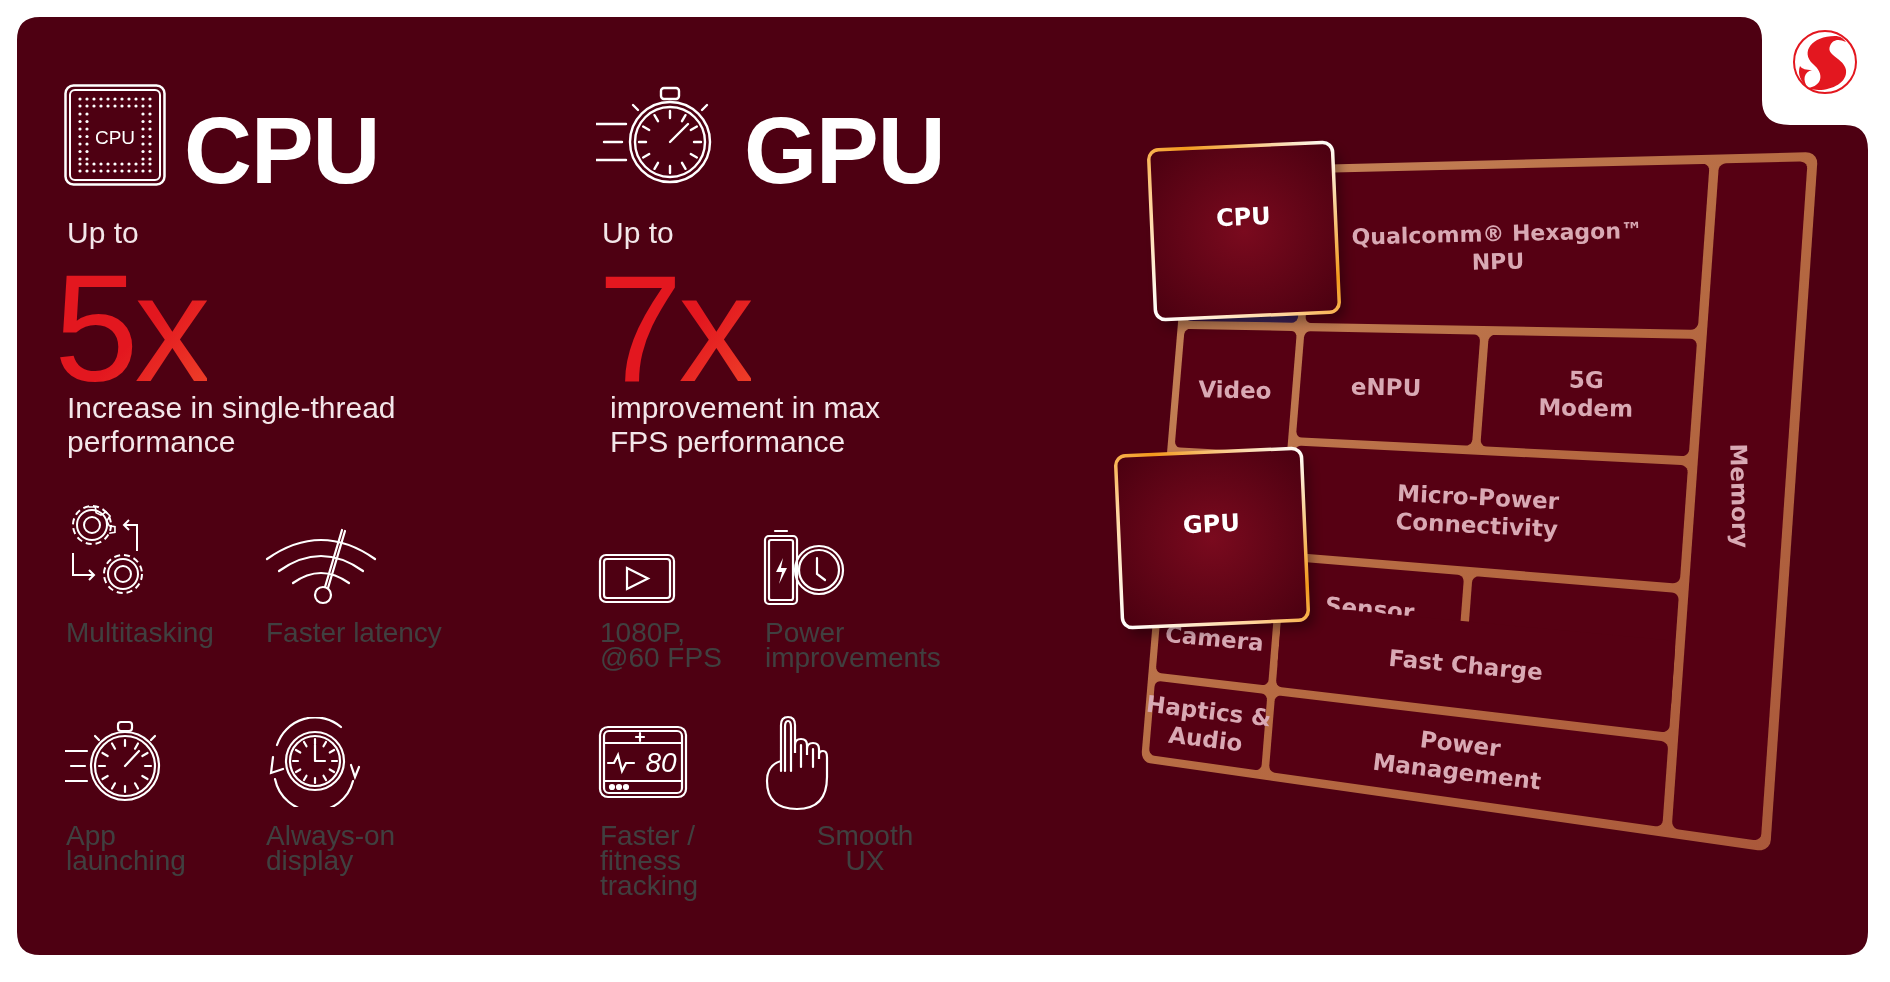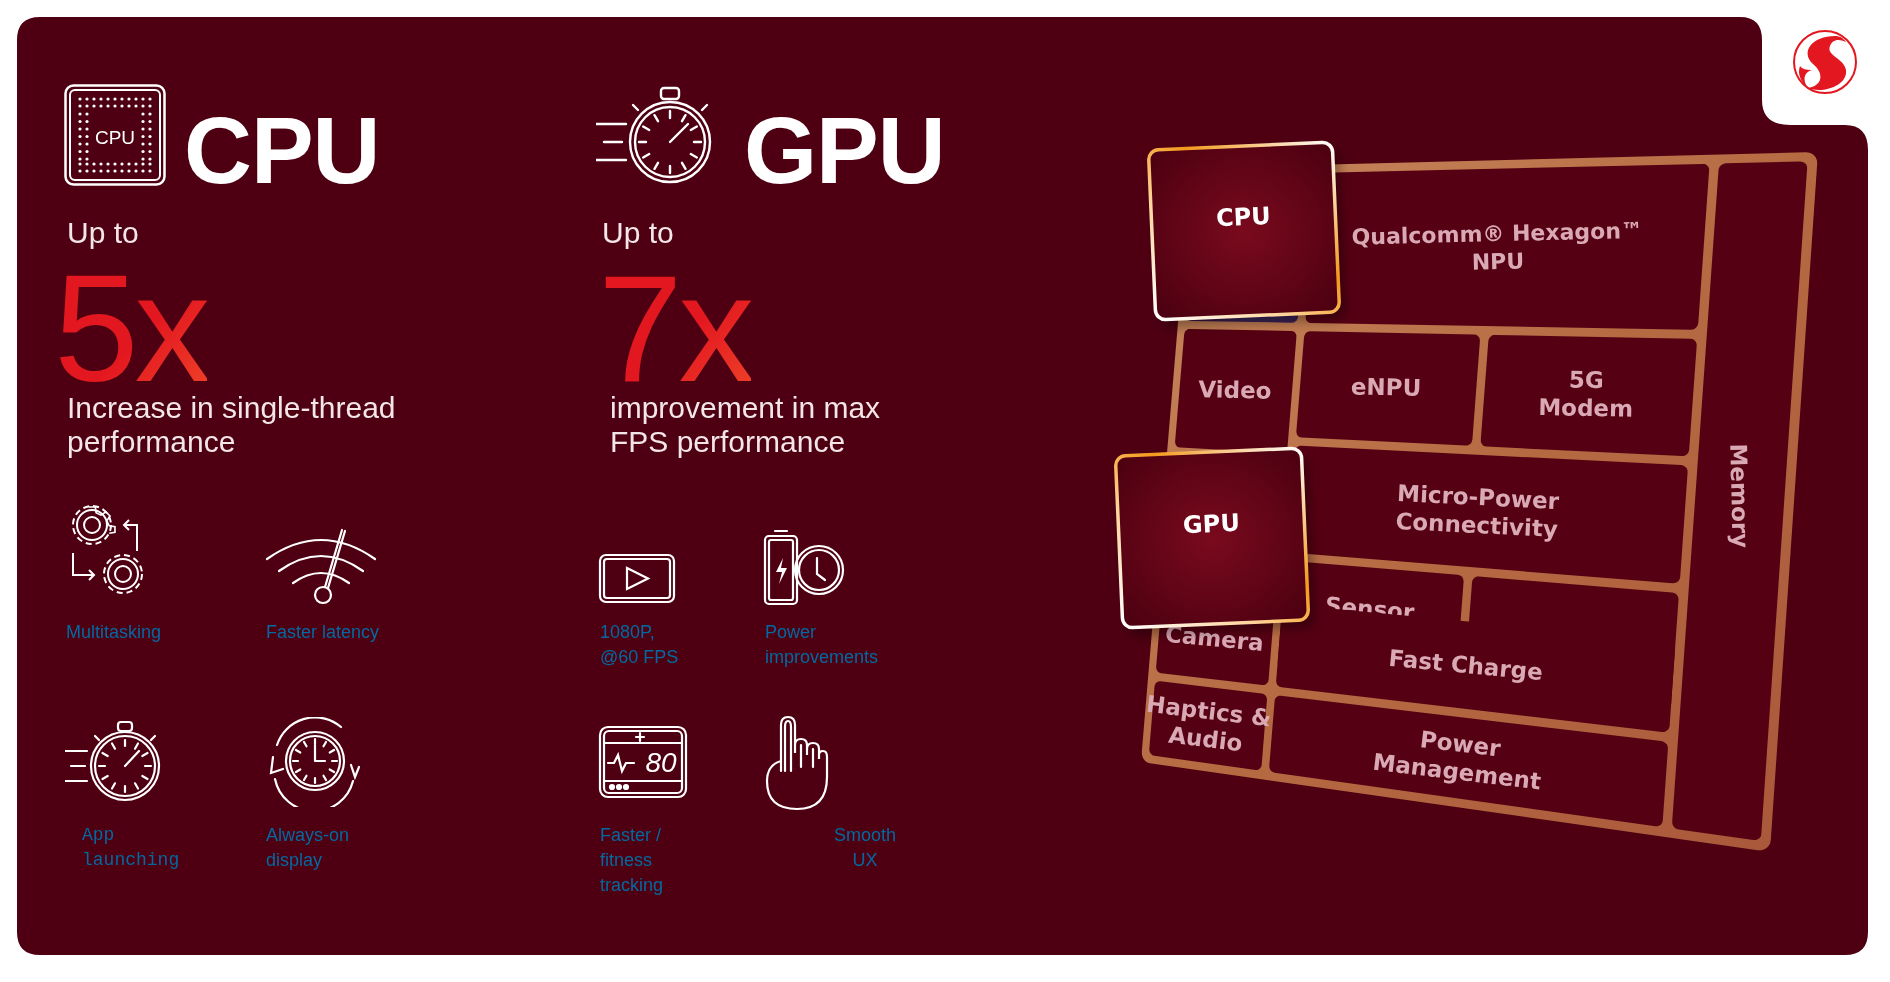--- a/index.html
+++ b/index.html
@@ -6,21 +6,21 @@
   body { width:1890px; height:982px; position:relative; overflow:hidden;
          font-family:"Liberation Sans", "DejaVu Sans", sans-serif; }
   .abs { position:absolute; }
   #panel { position:absolute; left:0; top:0; width:1890px; height:982px; }
   .title { font-weight:700; font-size:94px; line-height:1; color:#ffffff; letter-spacing:-1px; }
   .upto { font-size:30px; line-height:1; color:#f3e6e9; }
   .big { font-weight:400; font-size:152px; line-height:1; letter-spacing:-4px;
          background:linear-gradient(135deg,#e3171f 55%,#f0452a 100%);
          -webkit-background-clip:text; background-clip:text; color:transparent;text-align:center; }
   .desc { font-size:30px; line-height:34px; color:#f3e6e9; width:420px; }
-  .flabel { font-size:18px; line-height:25px; color:#0369a1; width:200px; }
+  .flabel { font-size:28px; line-height:25px; color:#404040; width:200px; }
   .icon svg { display:block; }
   #diagram { position:absolute; left:0; top:0; width:1890px; height:982px; }
 </style>
 </head>
 <body>
 
 <svg id="panel" viewBox="0 0 1890 982" xmlns="http://www.w3.org/2000/svg">
   <path d="M40 17 H1740 Q1762 17 1762 40 V100 Q1762 125 1790 125 H1845 Q1868 125 1868 150 V932 Q1868 955 1845 955 H40 Q17 955 17 932 V40 Q17 17 40 17 Z" fill="#4e0012"></path>
   <g>
     <circle cx="1825" cy="62" r="31" fill="#ffffff" stroke="#e3171f" stroke-width="2"></circle>
@@ -172,21 +172,21 @@
         <line x1="42.67949192431122" y1="36.00000000000001" x2="37.48333950160459" y2="33.00000000000001"></line>
         <line x1="49.99999999999999" y1="28.679491924311233" x2="46.999999999999986" y2="23.483339501604604"></line>
         <line x1="59.99999999999999" y1="26" x2="59.99999999999999" y2="20"></line>
         <line x1="70" y1="28.67949192431123" x2="73" y2="23.483339501604597"></line>
         <line x1="77.32050807568876" y1="35.99999999999999" x2="82.5166604983954" y2="32.999999999999986"></line>
       </g>
     <path d="M60 46 L74 31"></path>
     <path d="M0 31 H22 M6 46 H20 M0 61 H22"></path>
   </svg>
 </div>
-<div class="abs flabel" style="left:82px; top:823px;font-family:Liberation Mono, monospace;">
+<div class="abs flabel" style="left:66px; top:823px;">
   <div>App</div>
   <div>launching</div>
 </div>
 
 <div class="abs icon" style="left:265px; top:717px;">
   <svg width="100" height="90" viewBox="0 0 100 90" fill="none" stroke="#fff" stroke-width="2.2" stroke-linecap="round">
     <circle cx="50" cy="44" r="29"></circle>
       <circle cx="50" cy="44" r="25"></circle>
     <g id="clk-ticks">
         <line x1="67" y1="44" x2="72" y2="44"></line>

